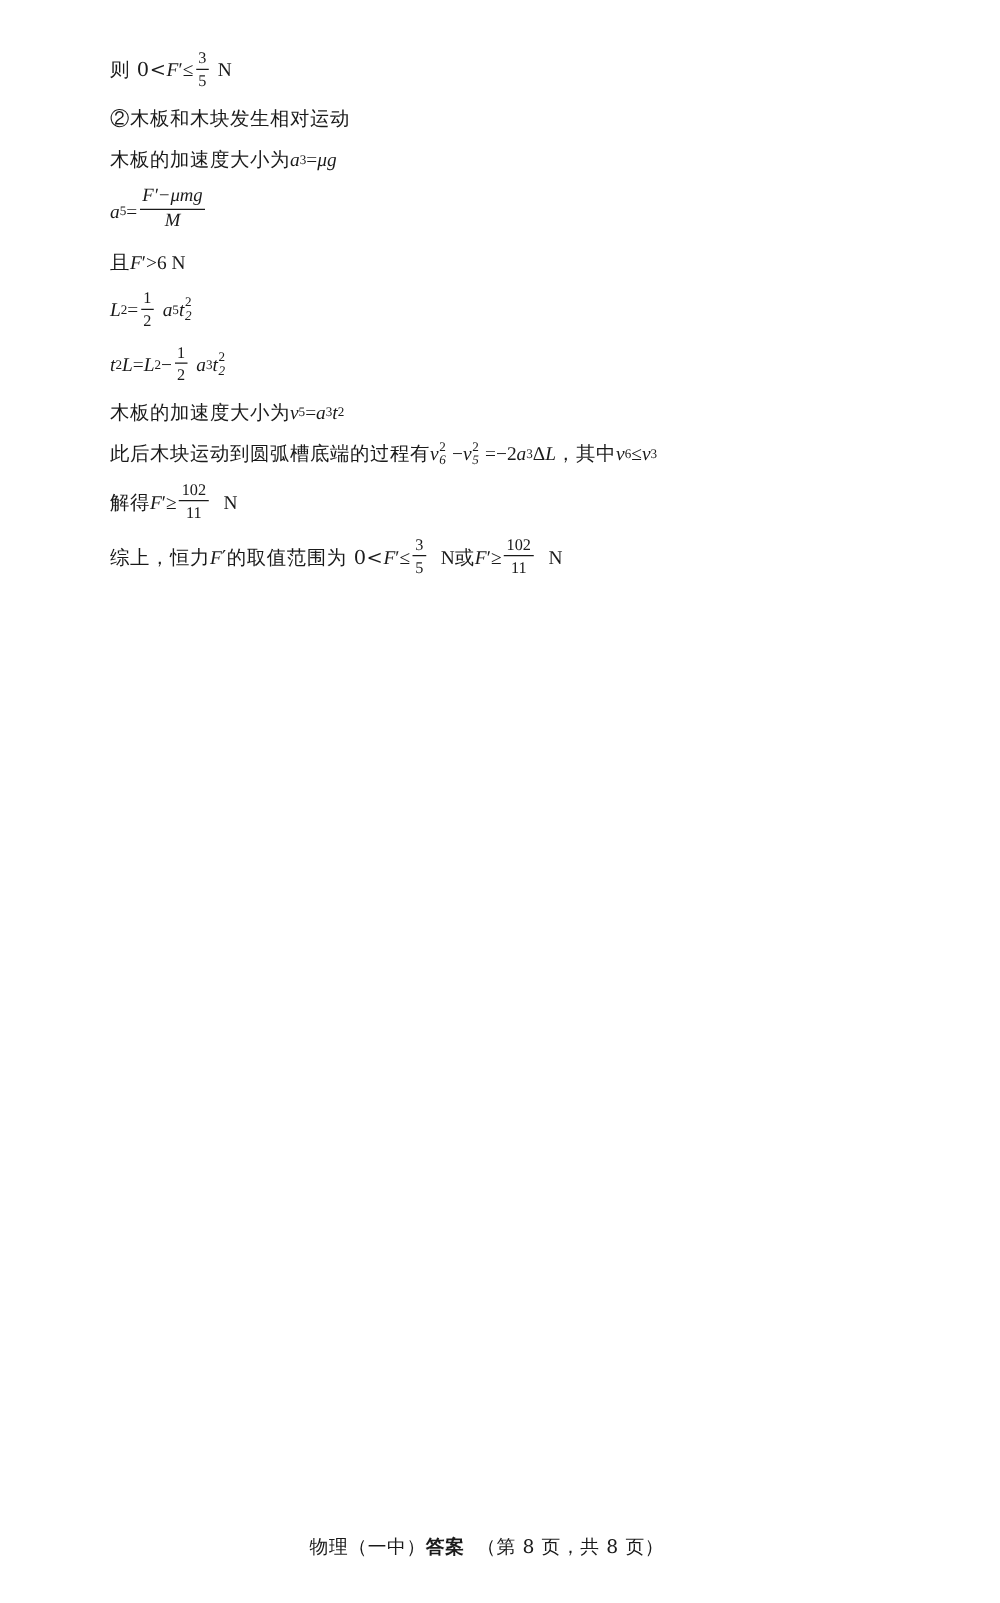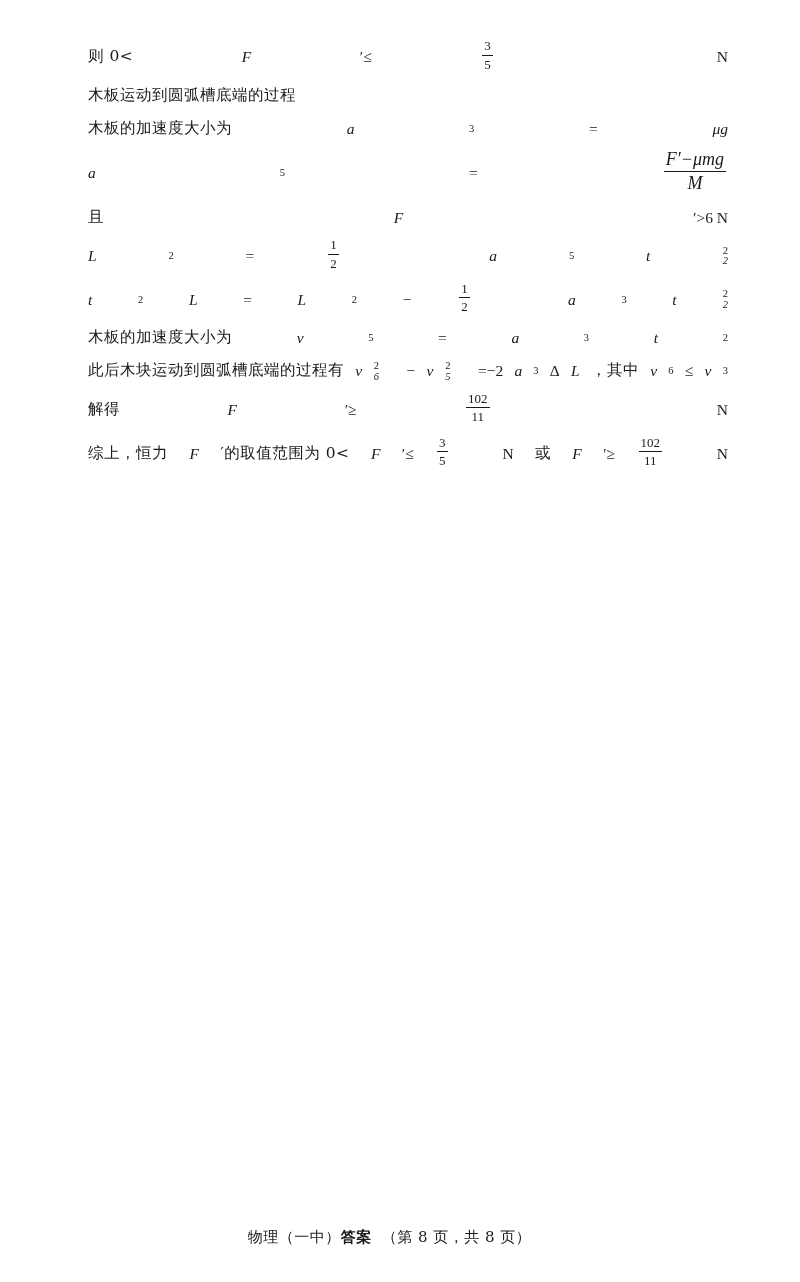--- a/index.html
+++ b/index.html
@@ -29,21 +29,20 @@
     width: 640px;
   }
   .line {
     font-size: 15.5px;
     line-height: 1.5;
     margin-bottom: 10px;
     white-space: nowrap;
     display: flex;
     align-items: center;
     flex-wrap: nowrap;
-    justify-content: space-between;
   }
   .cn {
     font-family: "DejaVu Serif", serif;
     font-size: 15.5px;
     letter-spacing: 0.5px;
   }
   .mi {
     font-family: "Liberation Serif", serif;
     font-style: italic;
     font-size: 15.5px;
@@ -85,21 +84,21 @@
     line-height: 1.18;
     padding: 0 2px;
     font-family: "Liberation Serif", serif;
   }
   .frac .bar {
     width: 100%;
     height: 1px;
     background: #1a1a1a;
     margin: 1px 0;
   }
-  .frac.wide .num, .frac.wide .den { font-size: 18px; }
+  .frac.wide .num, .frac.wide .den { font-size: 15px; }
   .sp { display: inline-block; width: 5px; }
   .sp2 { display: inline-block; width: 10px; }
   .footer {
     position: absolute;
     left: 0;
     top: 1228px;
     width: 779px;
     text-align: center;
     font-family: "DejaVu Serif", serif;
     font-size: 15px;
@@ -120,21 +119,21 @@
         <span class="mn">′≤</span>
         <span class="frac">
           <span class="num">3</span>
           <span class="bar"></span>
           <span class="den">5</span>
         </span>
         <span class="sp"></span>
         <span class="mn">N</span>
       </div>
     <div class="line">
-        <span class="cn">木板运动到圆弧槽底端的过程</span>
+        <span class="cn">②木板和木块发生相对运动</span>
       </div>
     <div class="line">
         <span class="cn">木板的加速度大小为 </span>
         <span class="mi">a</span>
         <span class="subn">3</span>
         <span class="mn">=</span>
         <span class="mi">μg</span>
       </div>
     <div class="line tall">
         <span class="mi">a</span>

